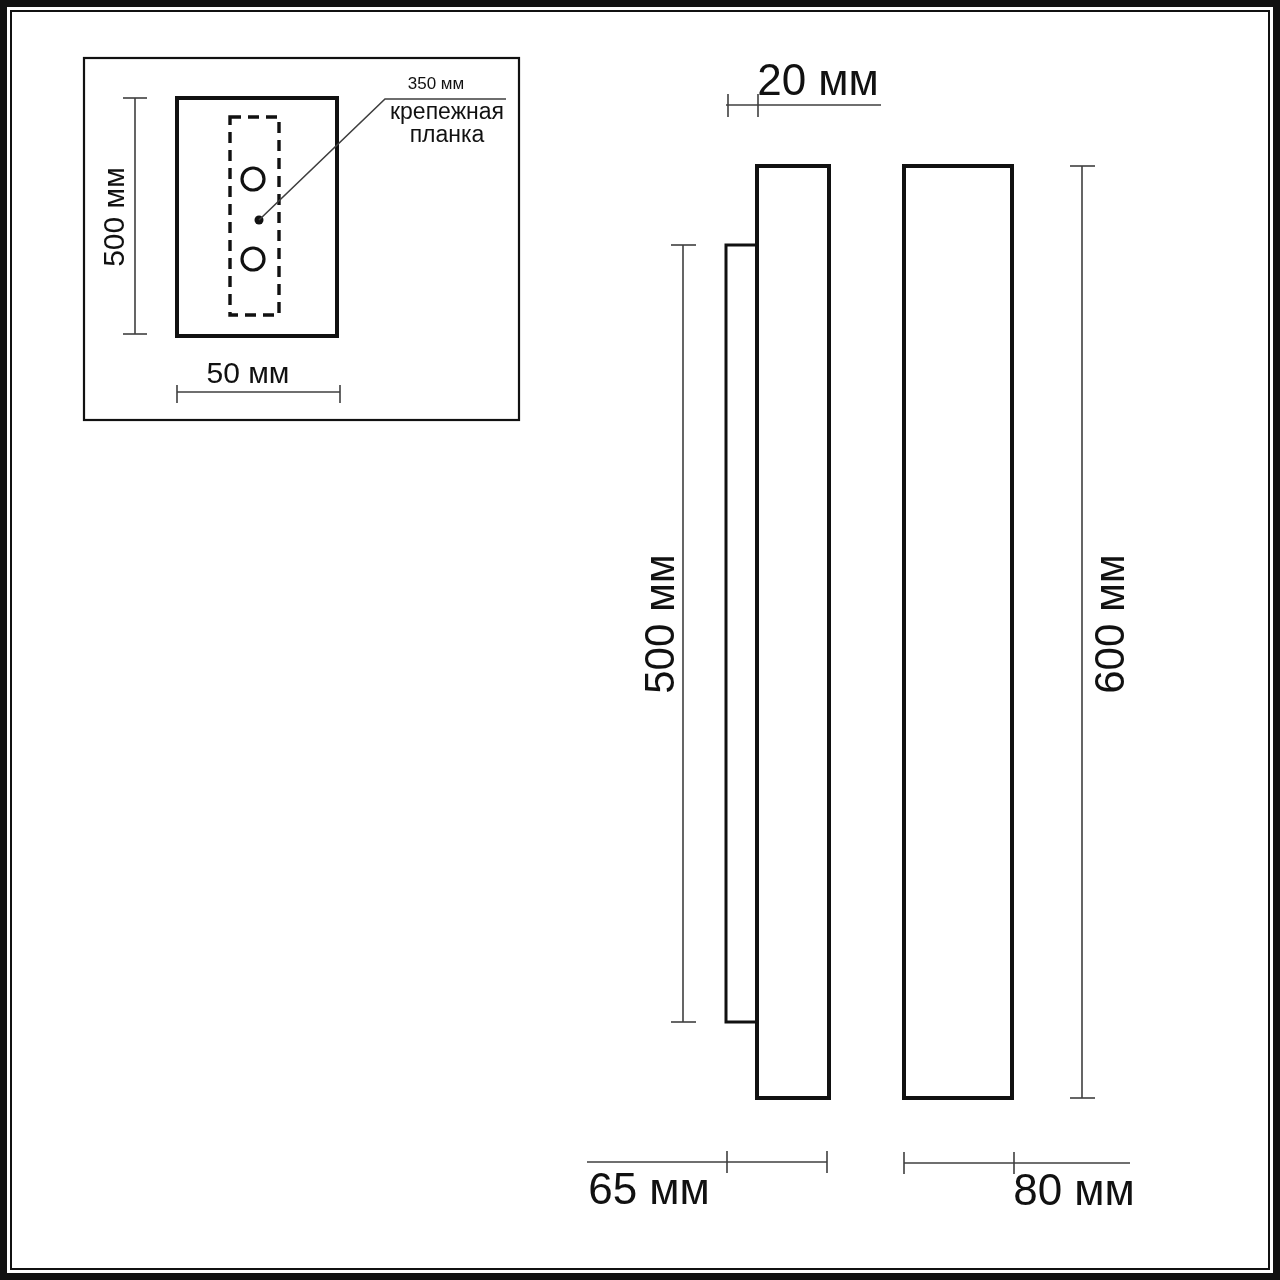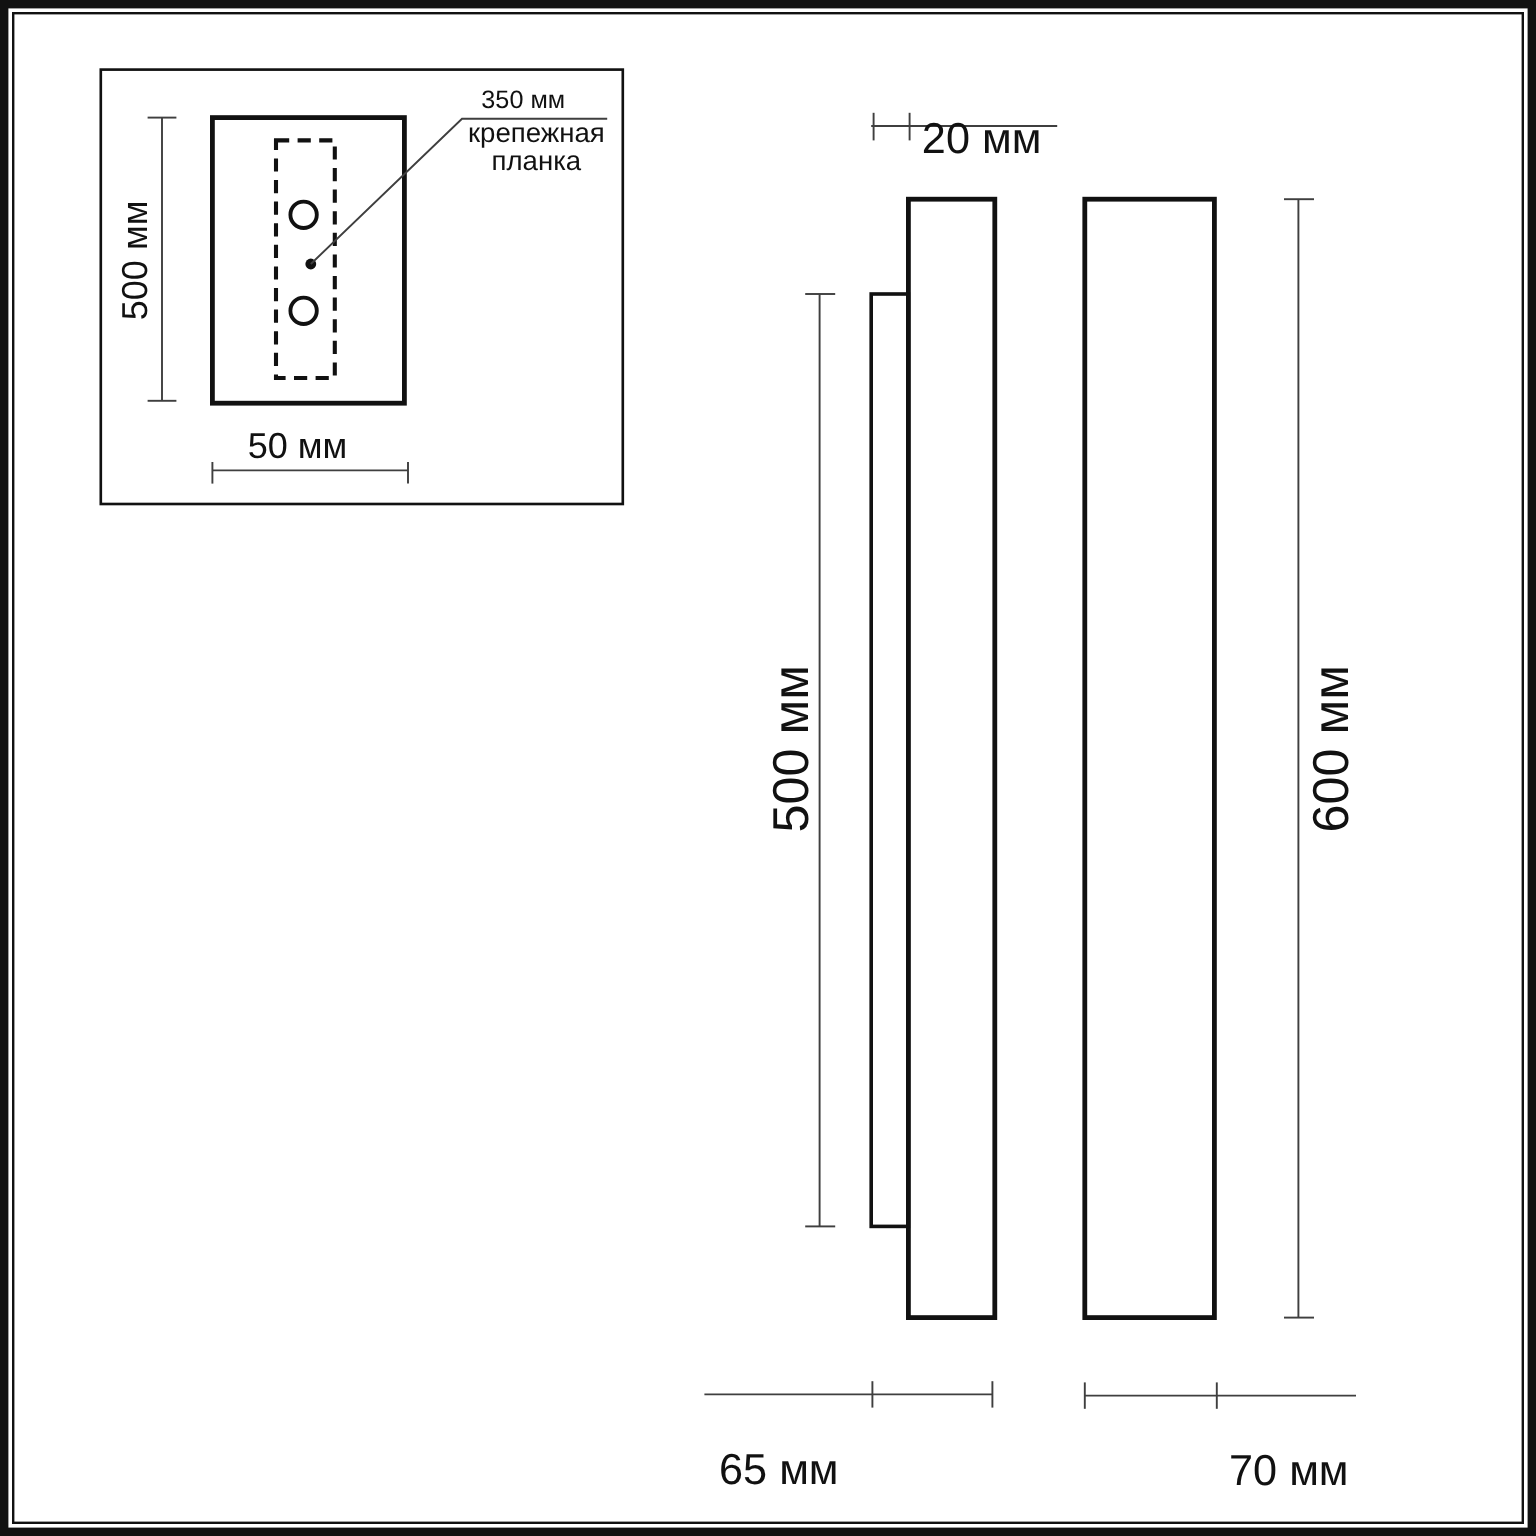--- a/index.html
+++ b/index.html
@@ -46,23 +46,23 @@
   .label {
     position: absolute;
     transform: translate(-50%, -50%);
     white-space: pre-line;
     text-align: center;
     line-height: 1.02;
     color: #111111;
   }
   .label.vertical { transform: translate(-50%, -50%) rotate(-90deg); }
   .sz-xs { font-size: 23px; }
-  .sz-s  { font-size: 21px; }
+  .sz-s  { font-size: 17px; }
   .sz-m  { font-size: 30px; }
-  .sz-l  { font-size: 36px; margin-top: 36px; }
+  .sz-l  { font-size: 44px; }
   .sz-xl { font-size: 42px; }
 </style>
 </head>
 <body style="background: rgb(255, 255, 255);">
 
 <div class="canvas">
 
   <div class="frame-outer"></div>
   <div class="frame-inner"></div>
 
@@ -124,15 +124,15 @@
 планка</div>
 
   <div class="label sz-l" style="left:818px; top:80px;">20 мм</div>
 
   <div class="label vertical sz-xl" style="left:660px; top:624px;">500 мм</div>
 
   <div class="label sz-l" style="left:649px; top:1189px;text-align:center;">65 мм</div>
 
   <div class="label vertical sz-xl" style="left:1110px; top:624px;">600 мм</div>
 
-  <div class="label sz-l" style="left:1074px; top:1190px;">70 мм</div>
+  <div class="label sz-l" style="left:1074px; top:1190px;">80 мм</div>
 
 </div>
 
 </body></html>

